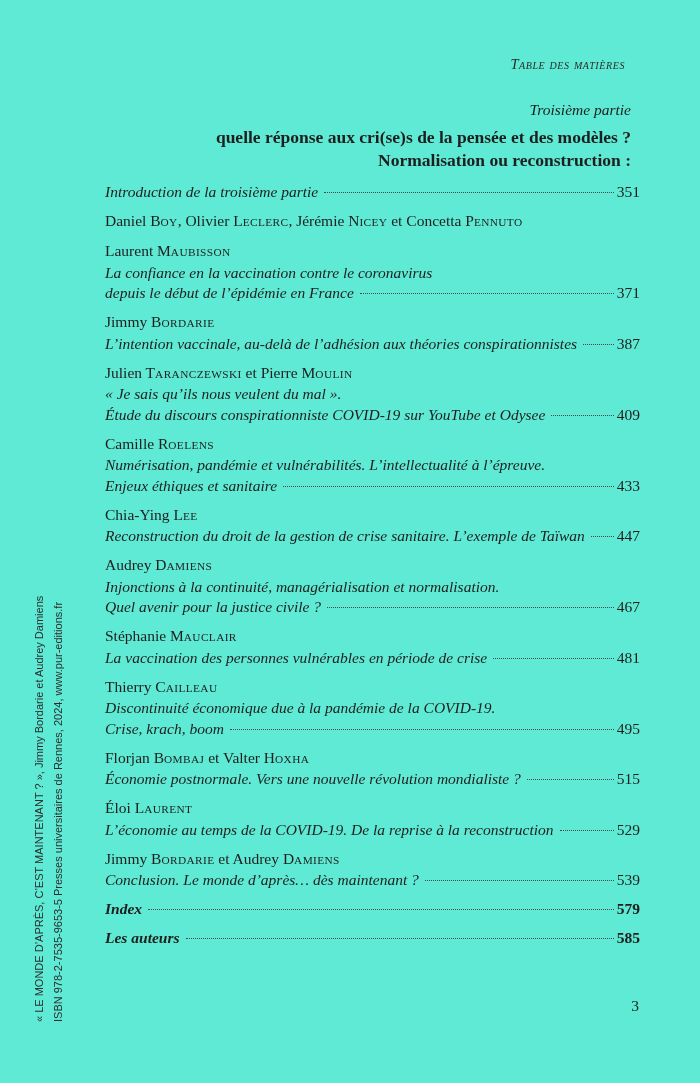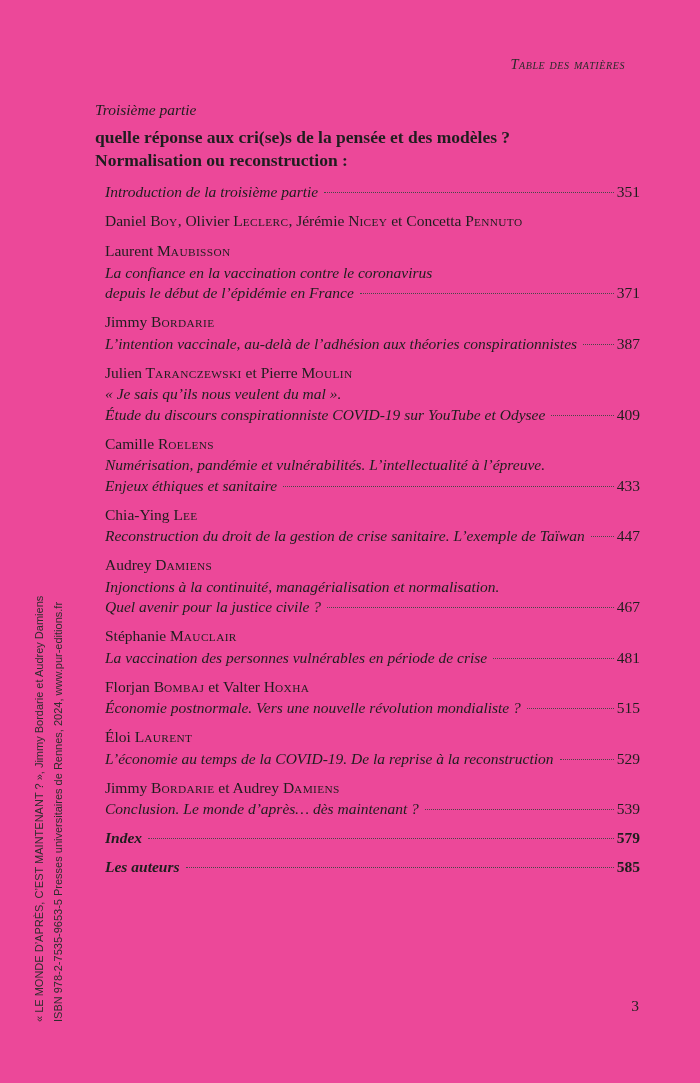--- a/index.html
+++ b/index.html
@@ -1,20 +1,20 @@
 <!DOCTYPE html>
 <html><head>
 <meta charset="utf-8">
 <style>
   html, body { margin: 0; padding: 0; background: #ffffff; }
   .page {
     position: relative;
     width: 700px;
     height: 1083px;
-    background: #ec4899;
+    background: #5eead4;
     font-family: "Liberation Serif", serif;
     color: #1e1e1e;
     overflow: hidden;
   }
 
   
   .running-header {
     position: absolute;
     top: 56px;
     left: 105px;
@@ -24,23 +24,23 @@
     font-variant: small-caps;
     font-size: 14.5px;
     letter-spacing: 0.6px;
     color: #2a2a2a;
   }
 
   
   .part-heading {
     position: absolute;
     top: 101px;
-    left: 95px;
+    left: 86px;
     width: 545px;
-    text-align: left;
+    text-align: right;
   }
   .part-label {
     font-style: italic;
     font-size: 15.5px;
     margin-bottom: 7px;
   }
   .part-title {
     font-weight: bold;
     font-size: 17.5px;
     line-height: 23px;
@@ -175,20 +175,29 @@
       </div>
       <div class="entry">
         <div class="authors">Stéphanie M<span class="scr">AUCLAIR</span></div>
         <div class="tl tl-last">
           <span class="t">La vaccination des personnes vulnérables en période de crise</span>
           <span class="dots"></span>
           <span class="pg">481</span>
         </div>
       </div>
       <div class="entry">
+        <div class="authors">Thierry C<span class="scr">AILLEAU</span></div>
+        <div class="tl"><span class="t">Discontinuité économique due à la pandémie de la COVID-19.</span></div>
+        <div class="tl tl-last">
+          <span class="t">Crise, krach, boom</span>
+          <span class="dots"></span>
+          <span class="pg">495</span>
+        </div>
+      </div>
+      <div class="entry">
         <div class="authors">Florjan B<span class="scr">OMBAJ</span> et Valter H<span class="scr">OXHA</span></div>
         <div class="tl tl-last">
           <span class="t">Économie postnormale. Vers une nouvelle révolution mondialiste ?</span>
           <span class="dots"></span>
           <span class="pg">515</span>
         </div>
       </div>
       <div class="entry">
         <div class="authors">Éloi L<span class="scr">AURENT</span></div>
         <div class="tl tl-last">

